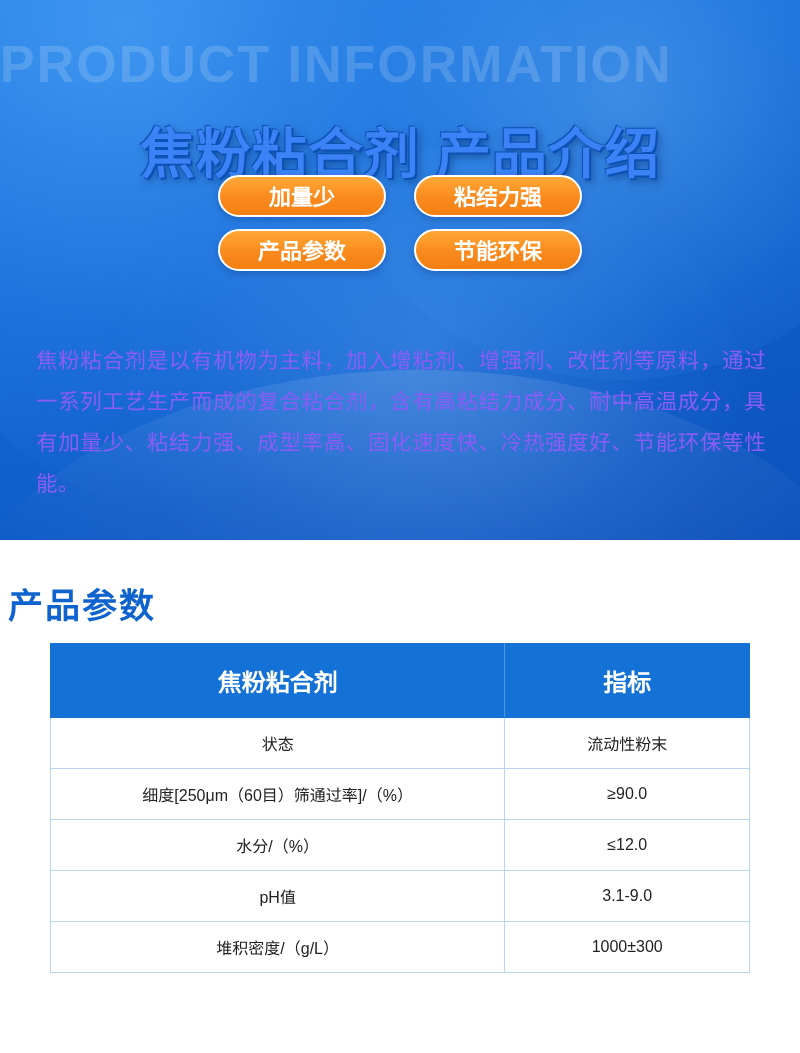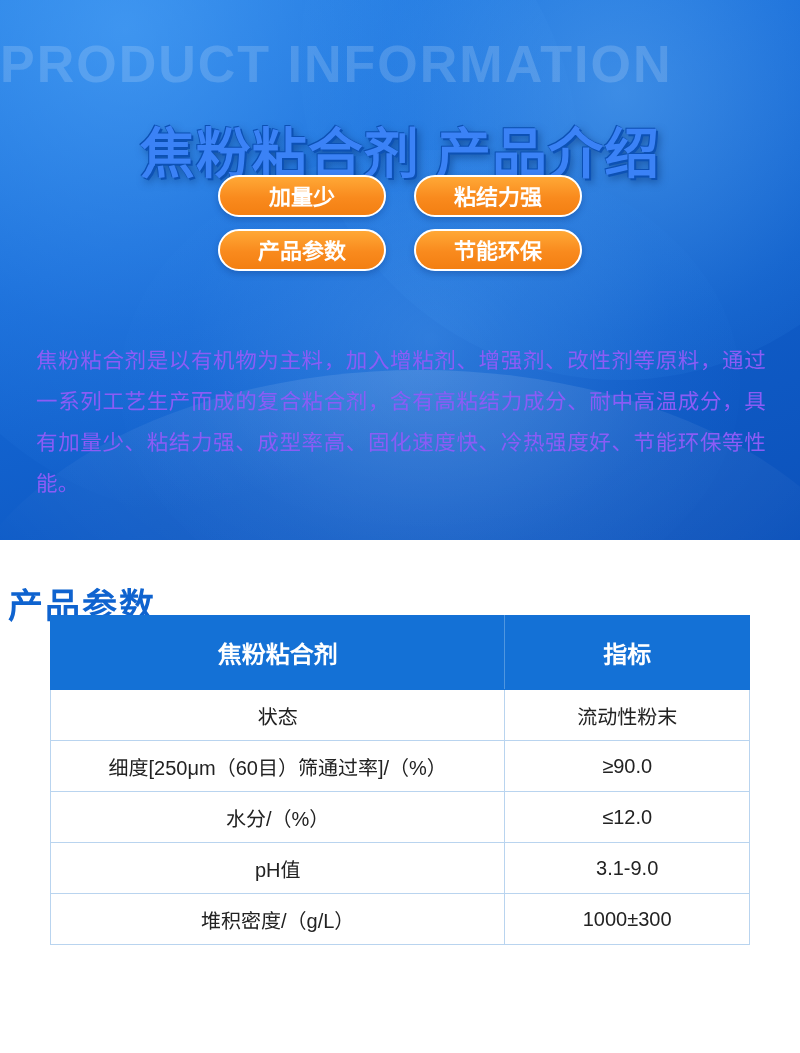--- a/index.html
+++ b/index.html
@@ -157,32 +157,32 @@
     font-weight: bold;
     color: #0f63cf;
     letter-spacing: 2px;
     margin-left: 8px;
   }
 
   
   .param-table {
     position: absolute;
     left: 50px;
-    top: 615px;
+    top: 643px;
     width: 700px;
     border-collapse: collapse;
     table-layout: fixed;
     background: #ffffff;
   }
   .param-table th,
   .param-table td {
     border: 1px solid #b9d4ef;
     text-align: center;
     color: #222222;
-    font-size: 20px;
+    font-size: 16px;
     font-weight: normal;
     height: 51px;
     padding: 2px 6px;
     box-sizing: border-box;
   }
   .param-table thead th {
     background: #1471d6;
     color: #ffffff;
     font-size: 24px;
     font-weight: bold;

